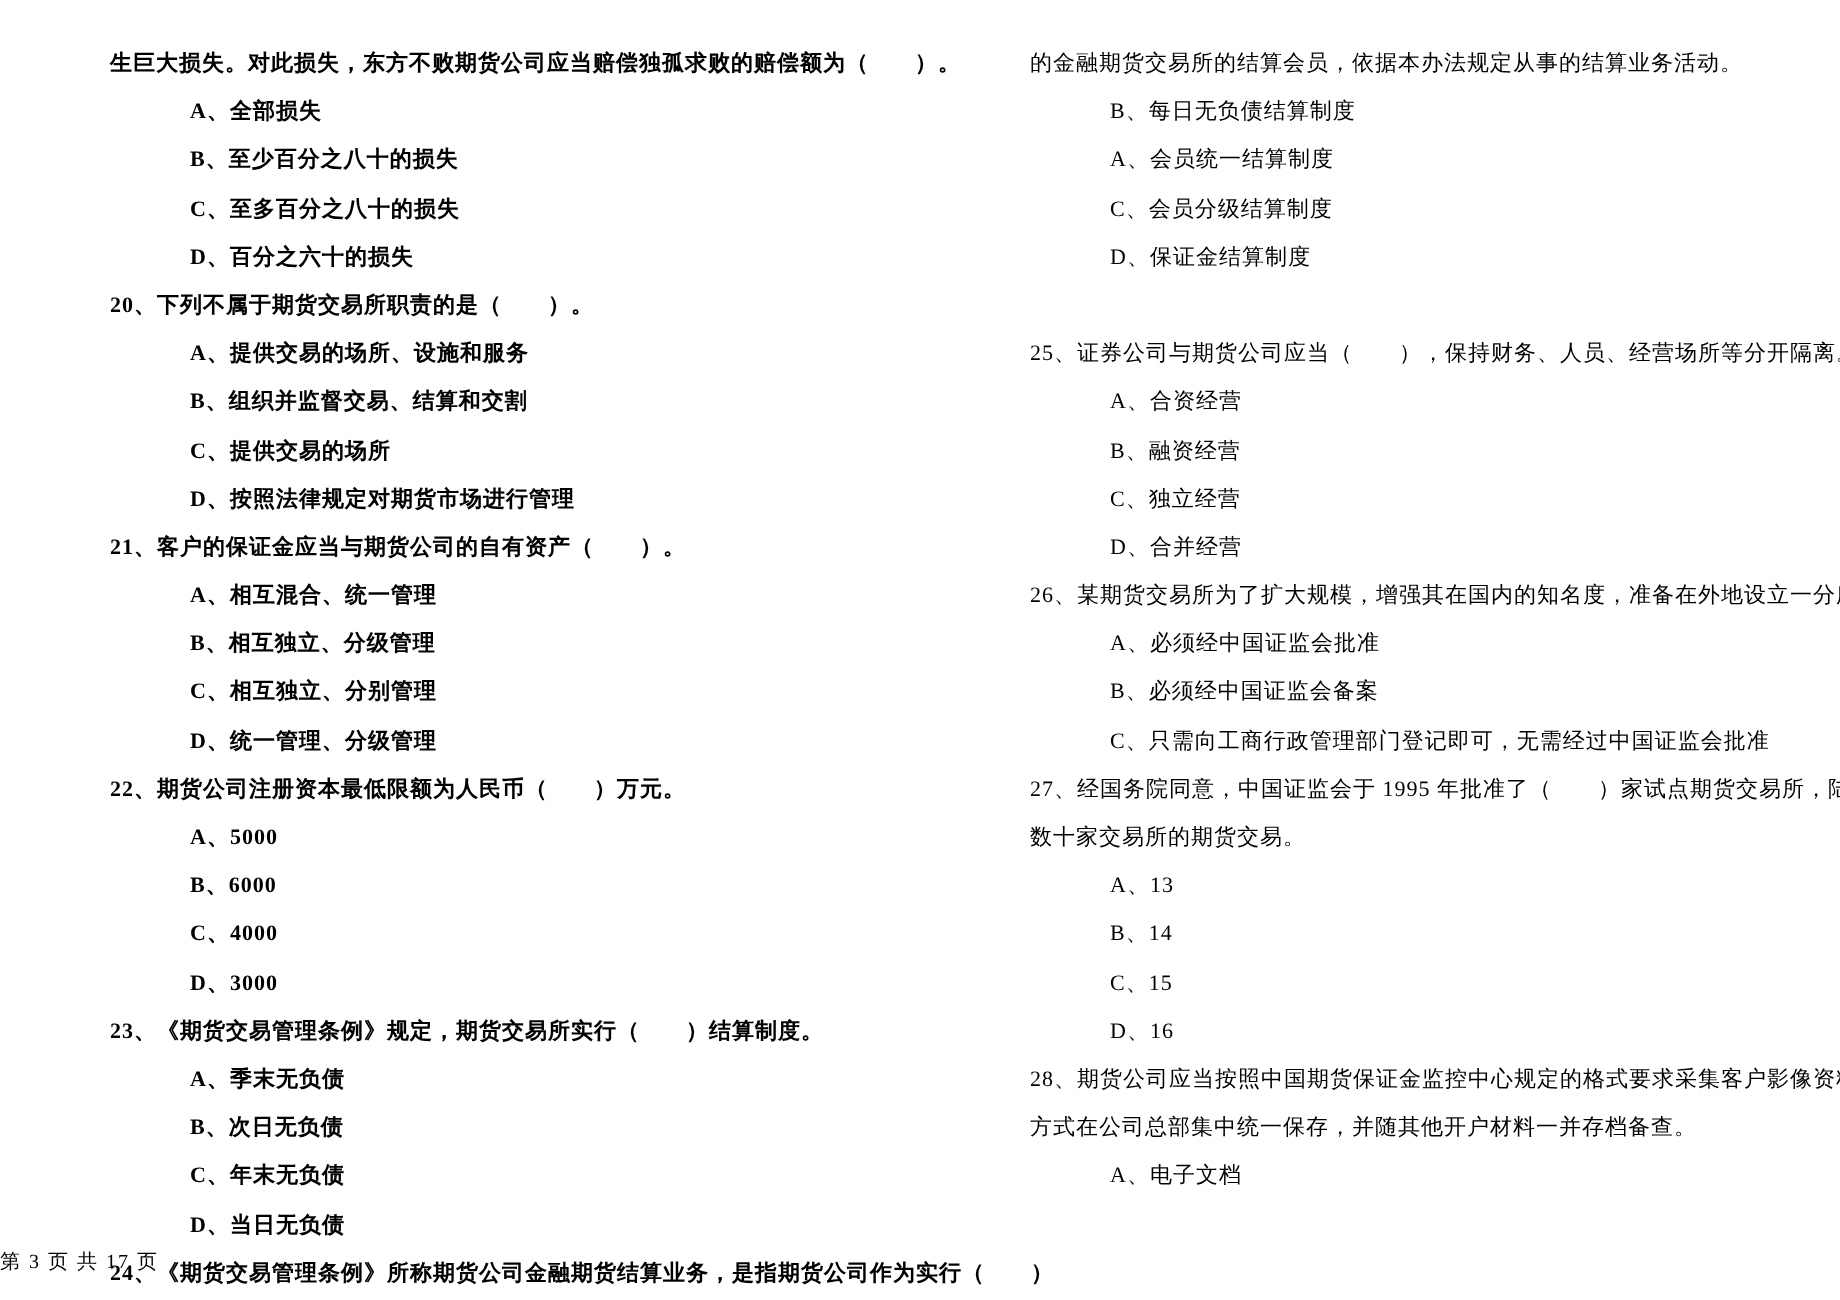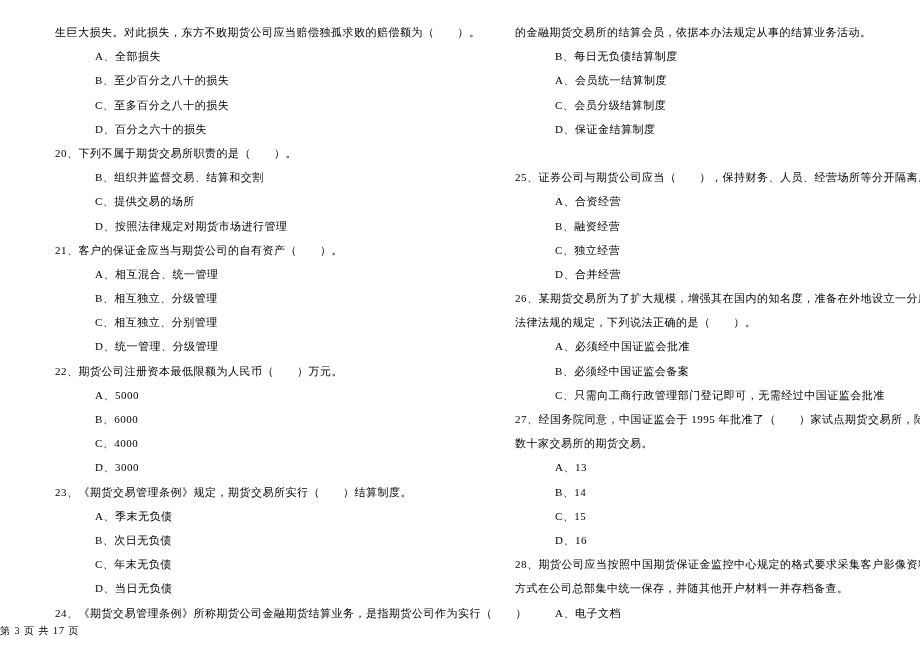--- a/index.html
+++ b/index.html
@@ -21,20 +21,21 @@
       display: flex;
       padding: 20px 55px 10px 55px;
       gap: 90px;
     }
     .column {
       flex: 1;
       line-height: 2.2;
     }
     .column-left {
       width: 370px;
+      font-weight: bold;
     }
     .column-right {
       width: 370px;
     }
     .line {
       white-space: nowrap;
       letter-spacing: 0.5px;
     }
     .option {
       padding-left: 40px;
@@ -57,20 +58,21 @@
 
 <div class="page">
   <div class="column column-left">
     <div class="line question">生巨大损失。对此损失，东方不败期货公司应当赔偿独孤求败的赔偿额为（　　）。</div>
     <div class="line option">A、全部损失</div>
     <div class="line option">B、至少百分之八十的损失</div>
     <div class="line option">C、至多百分之八十的损失</div>
     <div class="line option">D、百分之六十的损失</div>
 
     <div class="line question">20、下列不属于期货交易所职责的是（　　）。</div>
+    <div class="line option">A、提供交易的场所、设施和服务</div>
     <div class="line option">B、组织并监督交易、结算和交割</div>
     <div class="line option">C、提供交易的场所</div>
     <div class="line option">D、按照法律规定对期货市场进行管理</div>
 
     <div class="line question">21、客户的保证金应当与期货公司的自有资产（　　）。</div>
     <div class="line option">A、相互混合、统一管理</div>
     <div class="line option">B、相互独立、分级管理</div>
     <div class="line option">C、相互独立、分别管理</div>
     <div class="line option">D、统一管理、分级管理</div>
 
@@ -98,21 +100,20 @@
 
     <div class="line">&nbsp;</div>
 
     <div class="line question">25、证券公司与期货公司应当（　　），保持财务、人员、经营场所等分开隔离。</div>
     <div class="line option">A、合资经营</div>
     <div class="line option">B、融资经营</div>
     <div class="line option">C、独立经营</div>
     <div class="line option">D、合并经营</div>
 
     <div class="line question">26、某期货交易所为了扩大规模，增强其在国内的知名度，准备在外地设立一分所，根据相关</div>
-    <div class="line question">法律法规的规定，下列说法正确的是（　　）。</div>
     <div class="line option">A、必须经中国证监会批准</div>
     <div class="line option">B、必须经中国证监会备案</div>
     <div class="line option">C、只需向工商行政管理部门登记即可，无需经过中国证监会批准</div>
 
     <div class="line question">27、经国务院同意，中国证监会于 1995 年批准了（　　）家试点期货交易所，陆续停止了其他</div>
     <div class="line question">数十家交易所的期货交易。</div>
     <div class="line option">A、13</div>
     <div class="line option">B、14</div>
     <div class="line option">C、15</div>
     <div class="line option">D、16</div>

